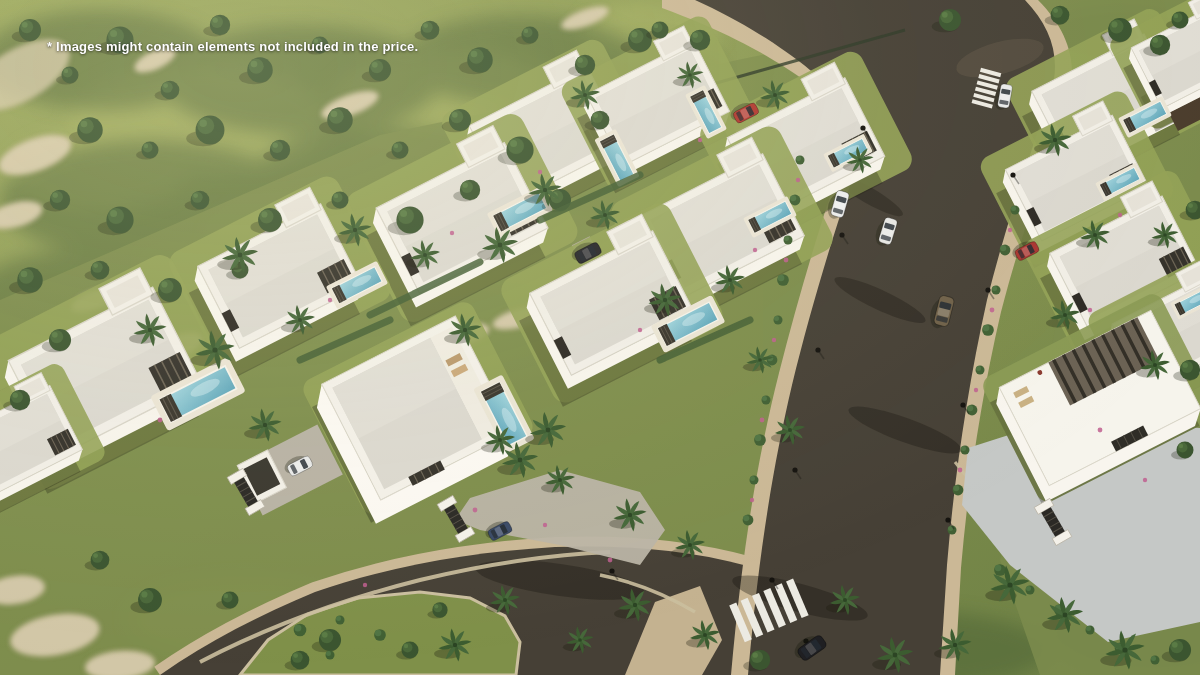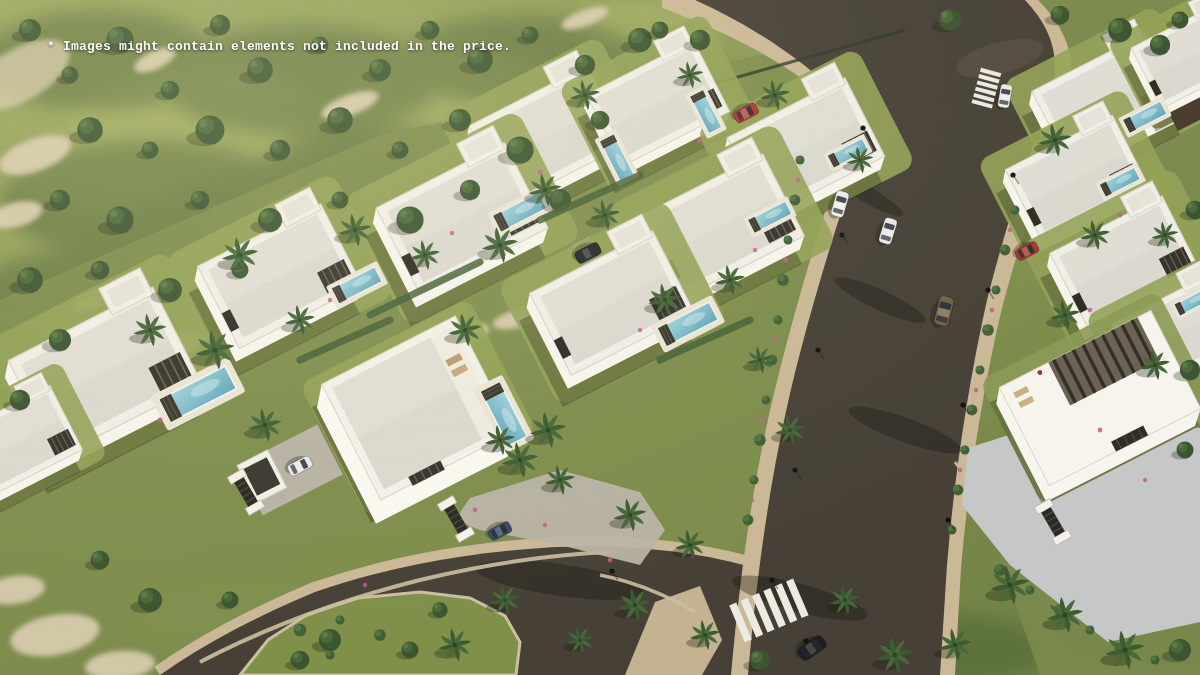--- a/index.html
+++ b/index.html
@@ -1,16 +1,16 @@
 <!DOCTYPE html>
 <html><head>
 <meta charset="utf-8">
 <style>
   html,body{margin:0;padding:0;background:#222;}
-  .stage{position:relative;width:1200px;height:675px;overflow:hidden;font-family:Liberation Mono, monospace;}
+  .stage{position:relative;width:1200px;height:675px;overflow:hidden;font-family:Liberation Sans, sans-serif;}
   .stage svg{position:absolute;left:0;top:0;display:block;}
   .watermark{
     position:absolute;left:47px;top:39px;
     font-size:13px;font-weight:bold;letter-spacing:.2px;color:#ffffff;
     text-shadow:0 1px 3px rgba(0,0,0,.55), 0 0 1px rgba(0,0,0,.4);
     user-select:none;white-space:nowrap;
   }
 </style>
 </head>
 <body>

